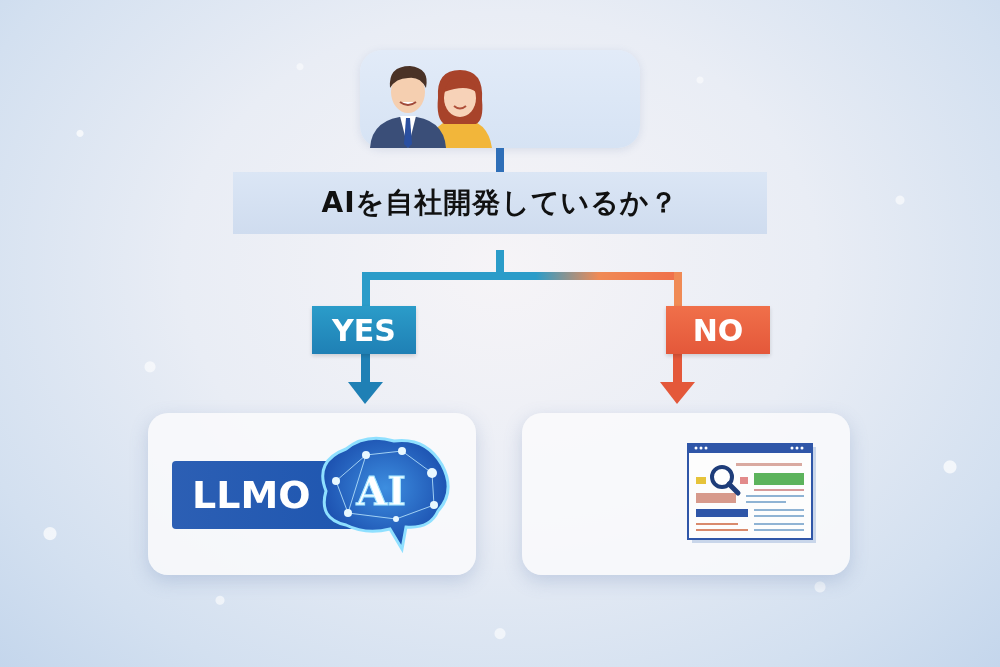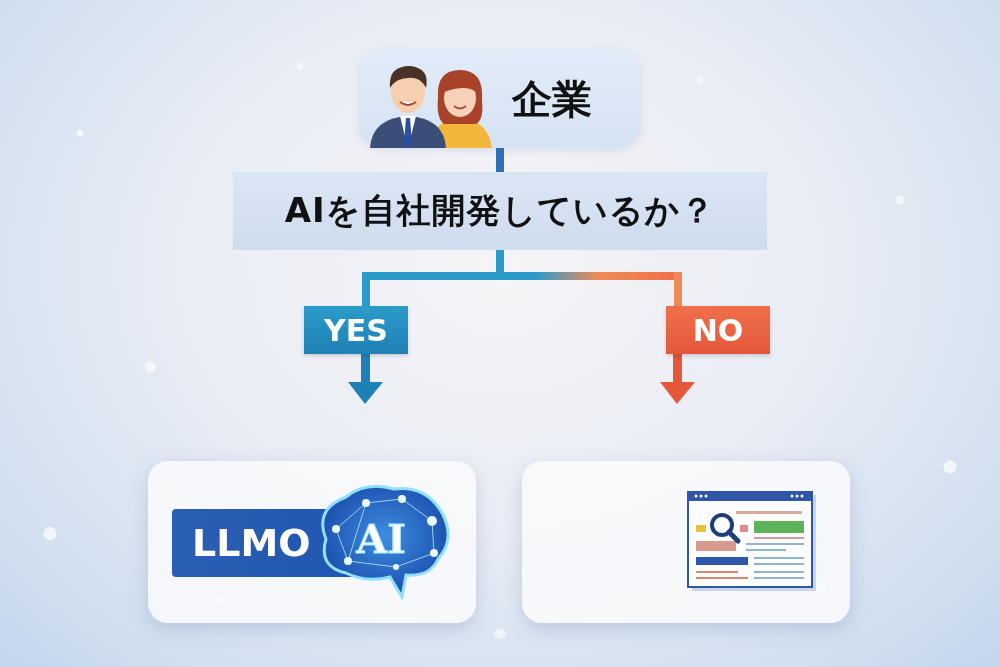--- a/index.html
+++ b/index.html
@@ -16,31 +16,31 @@
       radial-gradient(circle at 95% 70%, rgba(255,255,255,.7) 0 6px, transparent 7px),
       radial-gradient(circle at 82% 88%, rgba(255,255,255,.6) 0 5px, transparent 6px),
       radial-gradient(circle at 70% 12%, rgba(255,255,255,.5) 0 3px, transparent 4px),
       radial-gradient(circle at 30% 10%, rgba(255,255,255,.5) 0 3px, transparent 4px),
       radial-gradient(circle at 50% 95%, rgba(255,255,255,.6) 0 5px, transparent 6px);}
   .node-company{position:absolute;left:360px;top:50px;width:280px;height:98px;border-radius:22px;
     background:linear-gradient(180deg,#e2ebf8,#d6e3f4);box-shadow:0 2px 8px rgba(80,110,160,.15);}
   .people{position:absolute;left:8px;bottom:0;width:130px;height:90px;}
   .company-label{position:absolute;left:152px;top:22px;font-size:40px;font-weight:bold;color:#111;}
   .line{position:absolute;background:#2f6fb8;}
-  .question{position:absolute;left:233px;top:172px;width:534px;height:78px;
+  .question{position:absolute;left:233px;top:172px;width:534px;height:62px;
     background:linear-gradient(180deg,#dbe6f5,#cfdcef);
     display:flex;align-items:center;justify-content:center;
-    font-size:34px;font-weight:bold;color:#111;letter-spacing:1px;}
+    font-size:28px;font-weight:bold;color:#111;letter-spacing:1px;}
   .branch{position:absolute;}
   .tag{position:absolute;width:104px;height:48px;color:#fff;font-weight:bold;font-size:30px;
     display:flex;align-items:center;justify-content:center;box-shadow:0 2px 4px rgba(0,0,0,.15);}
-  .tag-yes{left:304px;top:306px;background:linear-gradient(180deg,#2b9cc9,#1f80b5);text-align:right;}
+  .tag-yes{left:312px;top:306px;background:linear-gradient(180deg,#2b9cc9,#1f80b5);text-align:right;}
   .tag-no{left:626px;top:306px;background:linear-gradient(180deg,#f0704a,#e4583a);margin-left:40px;}
   .card{position:absolute;top:413px;width:328px;height:162px;border-radius:20px;
-    background:rgba(250,250,252,.85);box-shadow:0 6px 18px rgba(90,120,170,.25);margin-top:48px;}
+    background:rgba(250,250,252,.85);box-shadow:0 6px 18px rgba(90,120,170,.25);}
   .card-left{left:148px;}
   .card-right{left:522px;}
   .pill{position:absolute;top:48px;height:68px;color:#fff;font-weight:bold;font-size:38px;
     display:flex;align-items:center;padding-left:20px;box-sizing:border-box;border-radius:4px;}
   .pill-llmo{left:24px;width:190px;background:linear-gradient(90deg,#2c5fb4,#1e56b0);}
   .pill-aio{left:26px;width:180px;background:linear-gradient(90deg,#ec7f35,#f0a25a);}
   .brain{position:absolute;left:158px;top:18px;width:150px;height:125px;}
   .browser{position:absolute;left:164px;top:30px;width:132px;height:102px;}
 </style>
 </head>
@@ -57,21 +57,20 @@
     <path d="M76 34 Q80 18 94 20 Q108 22 108 34 Q98 26 76 34Z" fill="#a8432a"></path>
     <path d="M86 48 Q92 53 98 48" stroke="#b0503a" stroke-width="2" fill="none"></path>
 
     <path d="M2 90 Q4 60 40 58 Q76 60 78 90 Z" fill="#3a4e78"></path>
     <path d="M32 58 L40 90 L48 58 Z" fill="#fff"></path>
     <path d="M38 60 L42 60 L44 86 L40 90 L36 86 Z" fill="#2a4fa0"></path>
     <ellipse cx="40" cy="34" rx="17" ry="21" fill="#f5cfb0"></ellipse>
     <path d="M22 30 Q20 8 42 8 Q62 10 58 30 Q52 18 40 20 Q28 20 22 30Z" fill="#4a3226"></path>
     <path d="M32 44 Q40 50 48 44" stroke="#a04a3a" stroke-width="2" fill="#fff"></path>
   </svg>
-  <div class="company-label">企業</div>
 </div>
 
 <div class="line" style="left:496px;top:148px;width:8px;height:24px;"></div>
 
 <div class="question">AIを自社開発しているか？</div>
 
 <div class="branch" style="left:0;top:0;width:1000px;height:667px;pointer-events:none;">
   <svg width="1000" height="667" style="position:absolute;left:0;top:0;">
     <defs>
       <linearGradient id="bg" x1="0" x2="1">

